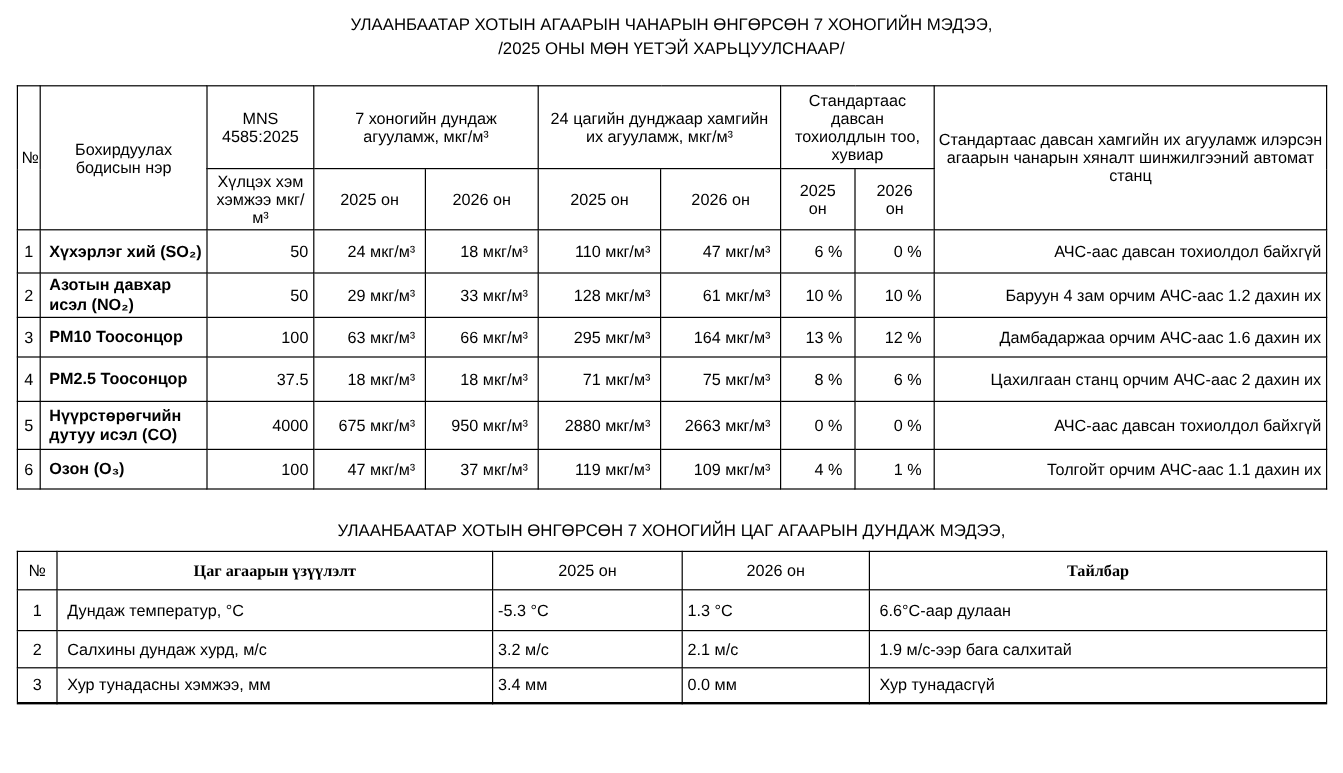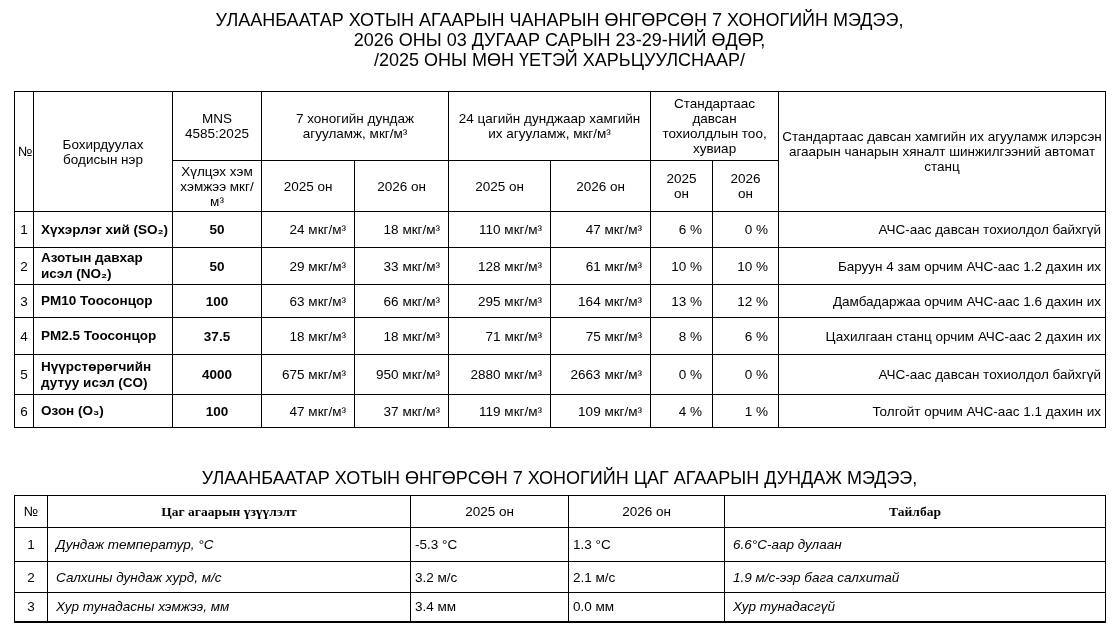--- a/index.html
+++ b/index.html
@@ -3,55 +3,54 @@
 <meta charset="utf-8">
 <style>
   html, body { margin: 0; padding: 0; }
   body {
     width: 1119px; height: 644px;
     background: #ffffff; color: #000;
     font-family: "Liberation Sans", "DejaVu Sans", sans-serif;
     overflow: hidden;
   }
   .doc { padding-top: 10px; }
-  .doc-title { text-align: center; font-size: 18px; line-height: 20px; color: #000; }
+  .doc-title { text-align: center; font-size: 14px; line-height: 20px; color: #000; }
   .doc-title div { white-space: nowrap; }
-  .title2 { margin-top: 40px; }
+  .title2 { margin-top: 24px; }
 
   table { border-collapse: collapse; table-layout: fixed; margin-left: 14px; width: 1091px; font-size: 13.5px; }
   th, td { border: 1px solid #000; overflow: hidden; }
   th { font-weight: normal; text-align: center; vertical-align: middle; padding: 2px 3px; }
   td { vertical-align: middle; padding: 2px 4px; }
 
   .t1 { margin-top: 21px; }
   .t1 .h1 th { height: 64px; }
   .t1 .h2 th { height: 46px; }
   .t1 .h2 th.narrow { padding: 0 10px; }
   .c-no  { text-align: center; padding: 2px 2px; }
   .c-name { font-weight: bold; text-align: left; padding-left: 7px; line-height: 16px; }
-  .c-mns { font-weight: bold; text-align: center; }
+  .c-mns { font-weight: normal; text-align: right; }
   .c-val { text-align: right; padding-right: 8px; }
   .c-pct { text-align: right; padding-right: 10px; }
   .c-sta { text-align: right; padding-left: 9px; }
 
   .t2 { margin-top: 7px; }
   .t2 th { height: 27px; }
   .t2 .b { font-weight: bold; font-family: Liberation Serif, serif; }
-  .t2 .c-ind { text-align: left; padding-left: 8px; font-style: italic; }
+  .t2 .c-ind { text-align: left; padding-left: 8px; }
   .t2 .c-mid { }
   .t2 { border-bottom: 2px solid #000; }
 </style>
 </head>
 <body>
 
 <div class="doc">
 
   <div class="doc-title">
     <div>УЛААНБААТАР ХОТЫН АГААРЫН ЧАНАРЫН ӨНГӨРСӨН 7 ХОНОГИЙН МЭДЭЭ,</div>
-    <div>2026 ОНЫ 03 ДУГААР САРЫН 23-29-НИЙ ӨДӨР,</div>
     <div>/2025 ОНЫ МӨН ҮЕТЭЙ ХАРЬЦУУЛСНААР/</div>
   </div>
 
   <table class="t1">
     <colgroup>
       <col style="width:19px">
         <col style="width:139px">
         <col style="width:89px">
       <col style="width:93px">
         <col style="width:94px">

